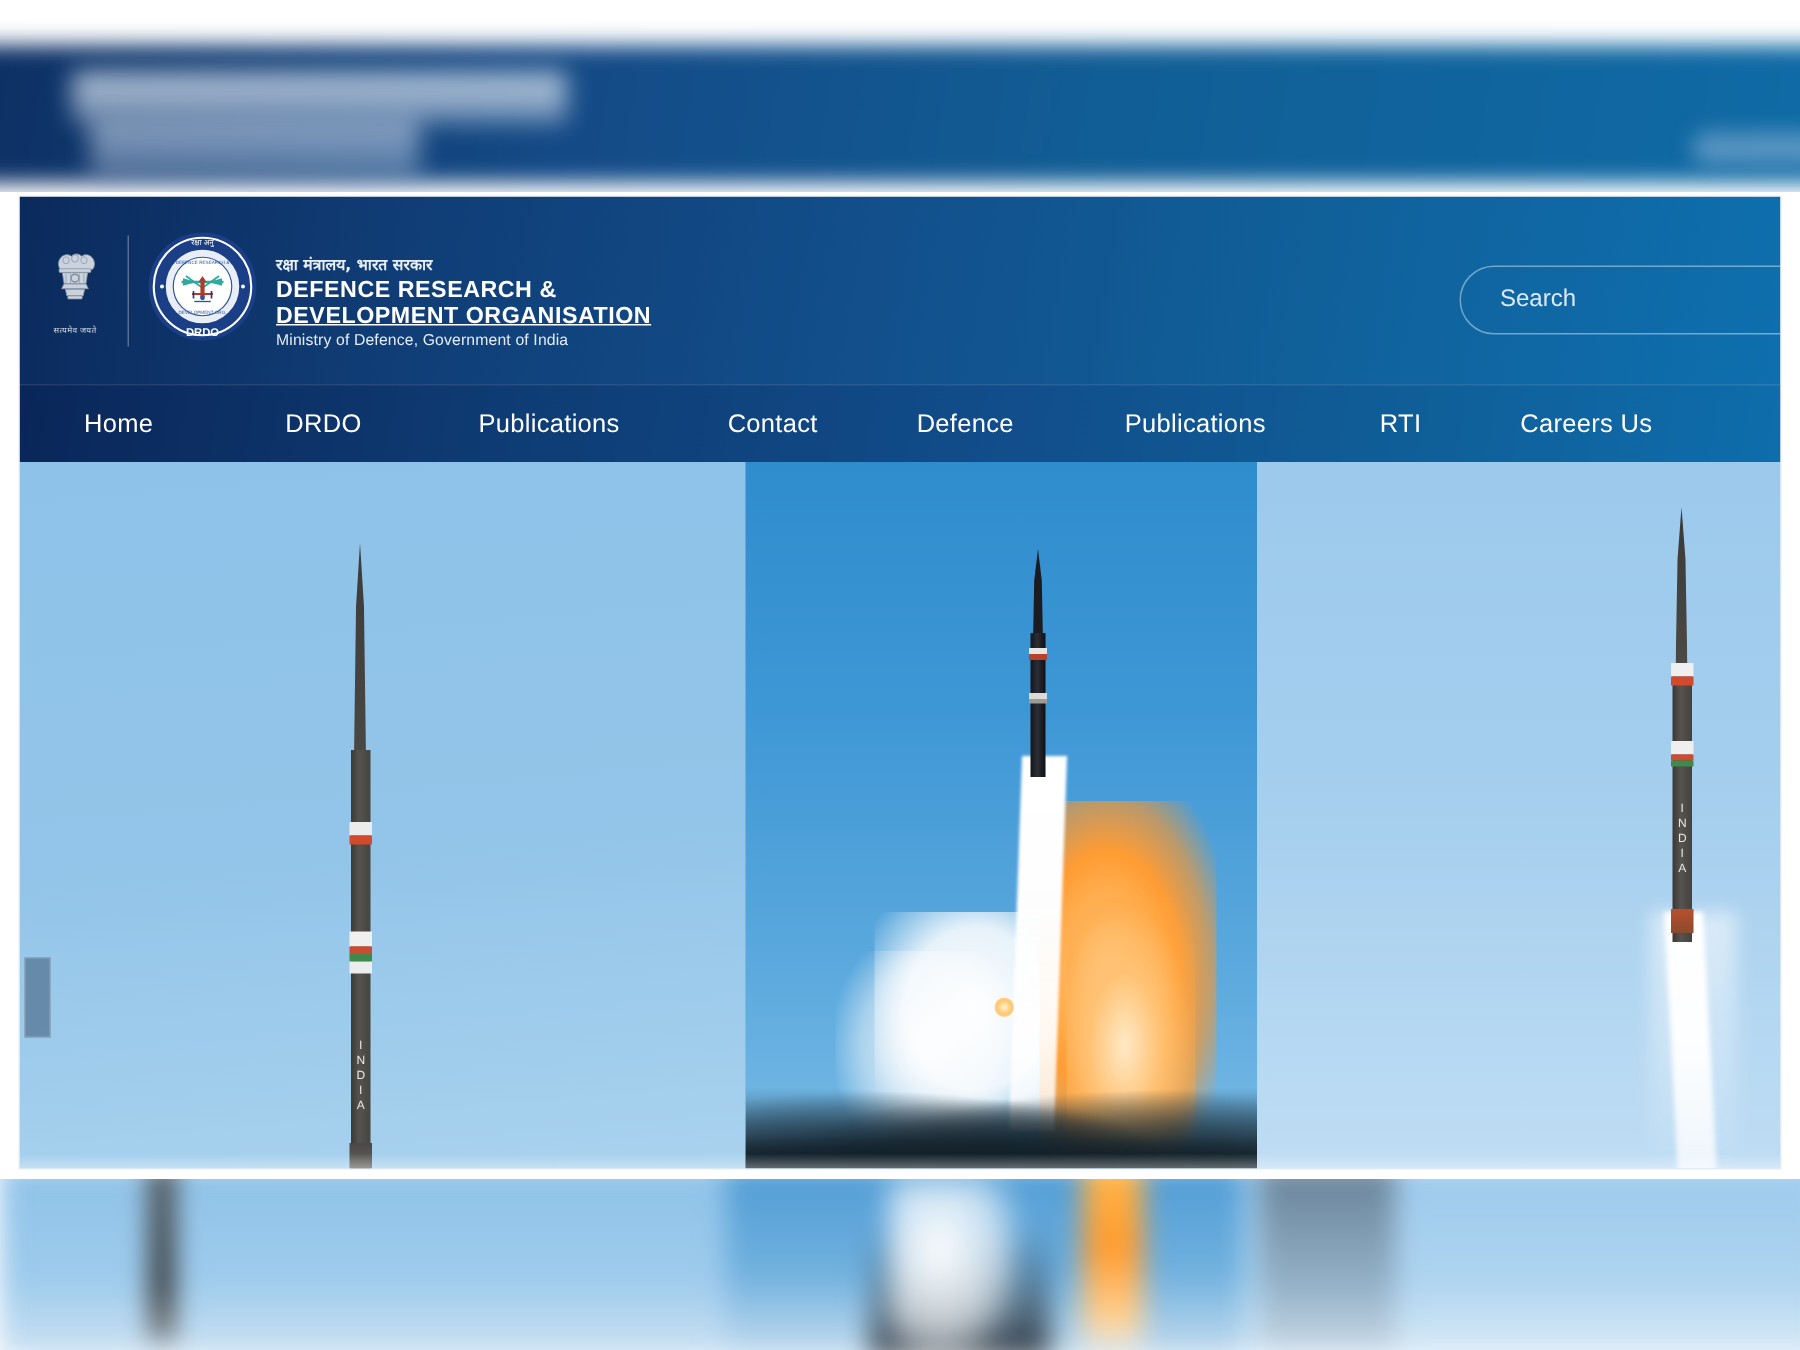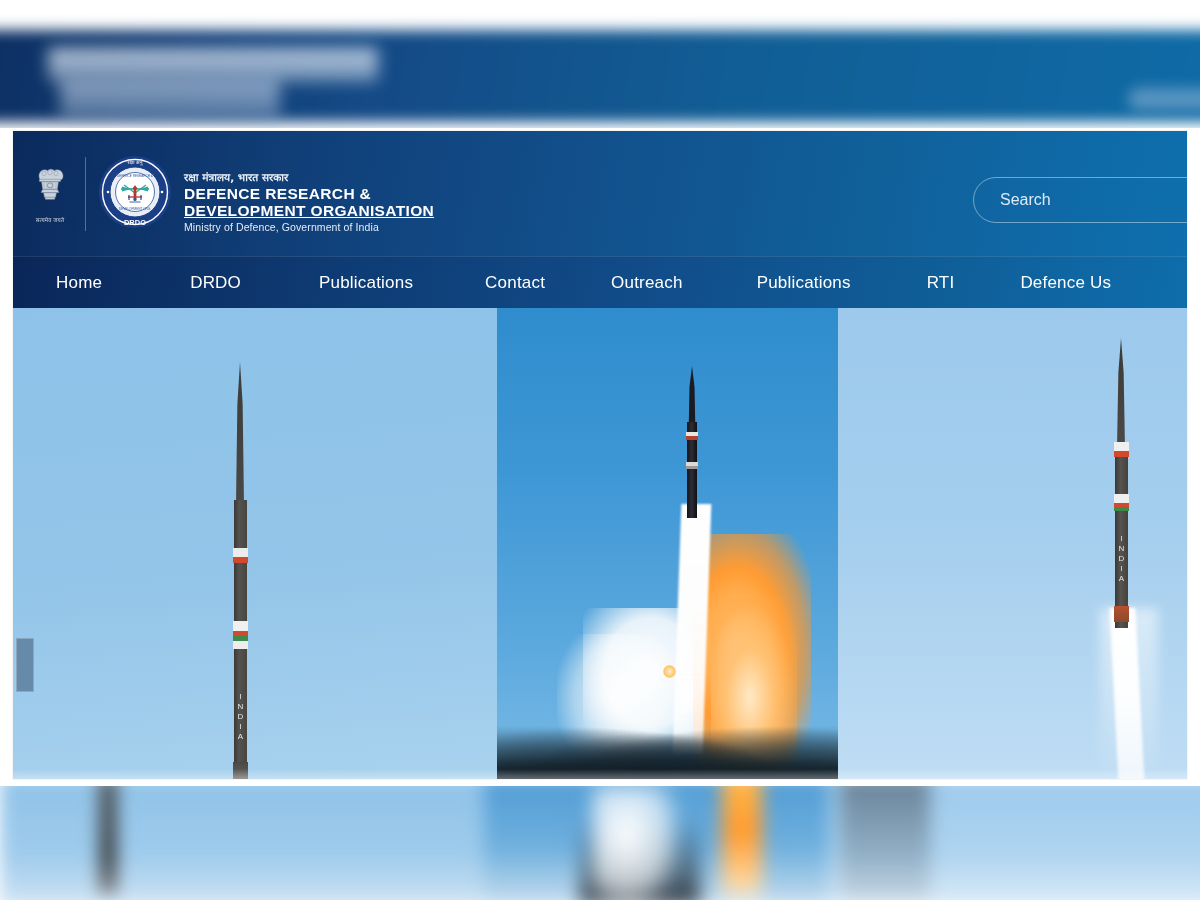--- a/index.html
+++ b/index.html
@@ -479,27 +479,27 @@
 
   <nav class="nav-bar">
     <div class="nav-item nav-sp-1">Home</div>
     <div class="nav-gap" style="width:84px"></div>
     <div class="nav-item">DRDO</div>
     <div class="nav-gap" style="width:74px"></div>
     <div class="nav-item">Publications</div>
     <div class="nav-gap" style="width:68px"></div>
     <div class="nav-item">Contact</div>
     <div class="nav-gap" style="width:62px"></div>
-    <div class="nav-item">Outreach</div>
+    <div class="nav-item">Defence</div>
     <div class="nav-gap" style="width:70px"></div>
     <div class="nav-item">Publications</div>
     <div class="nav-gap" style="width:72px"></div>
     <div class="nav-item">RTI</div>
     <div class="nav-gap" style="width:62px"></div>
-    <div class="nav-item">Defence Us</div>
+    <div class="nav-item">Careers Us</div>
   </nav>
 
   <section class="hero">
 
     <div class="slide slide-1">
       <div class="r1">
         <div class="r1-nose"></div>
         <div class="r1-body"></div>
         <div class="r1-band-w1"></div>
         <div class="r1-band-r1"></div>

